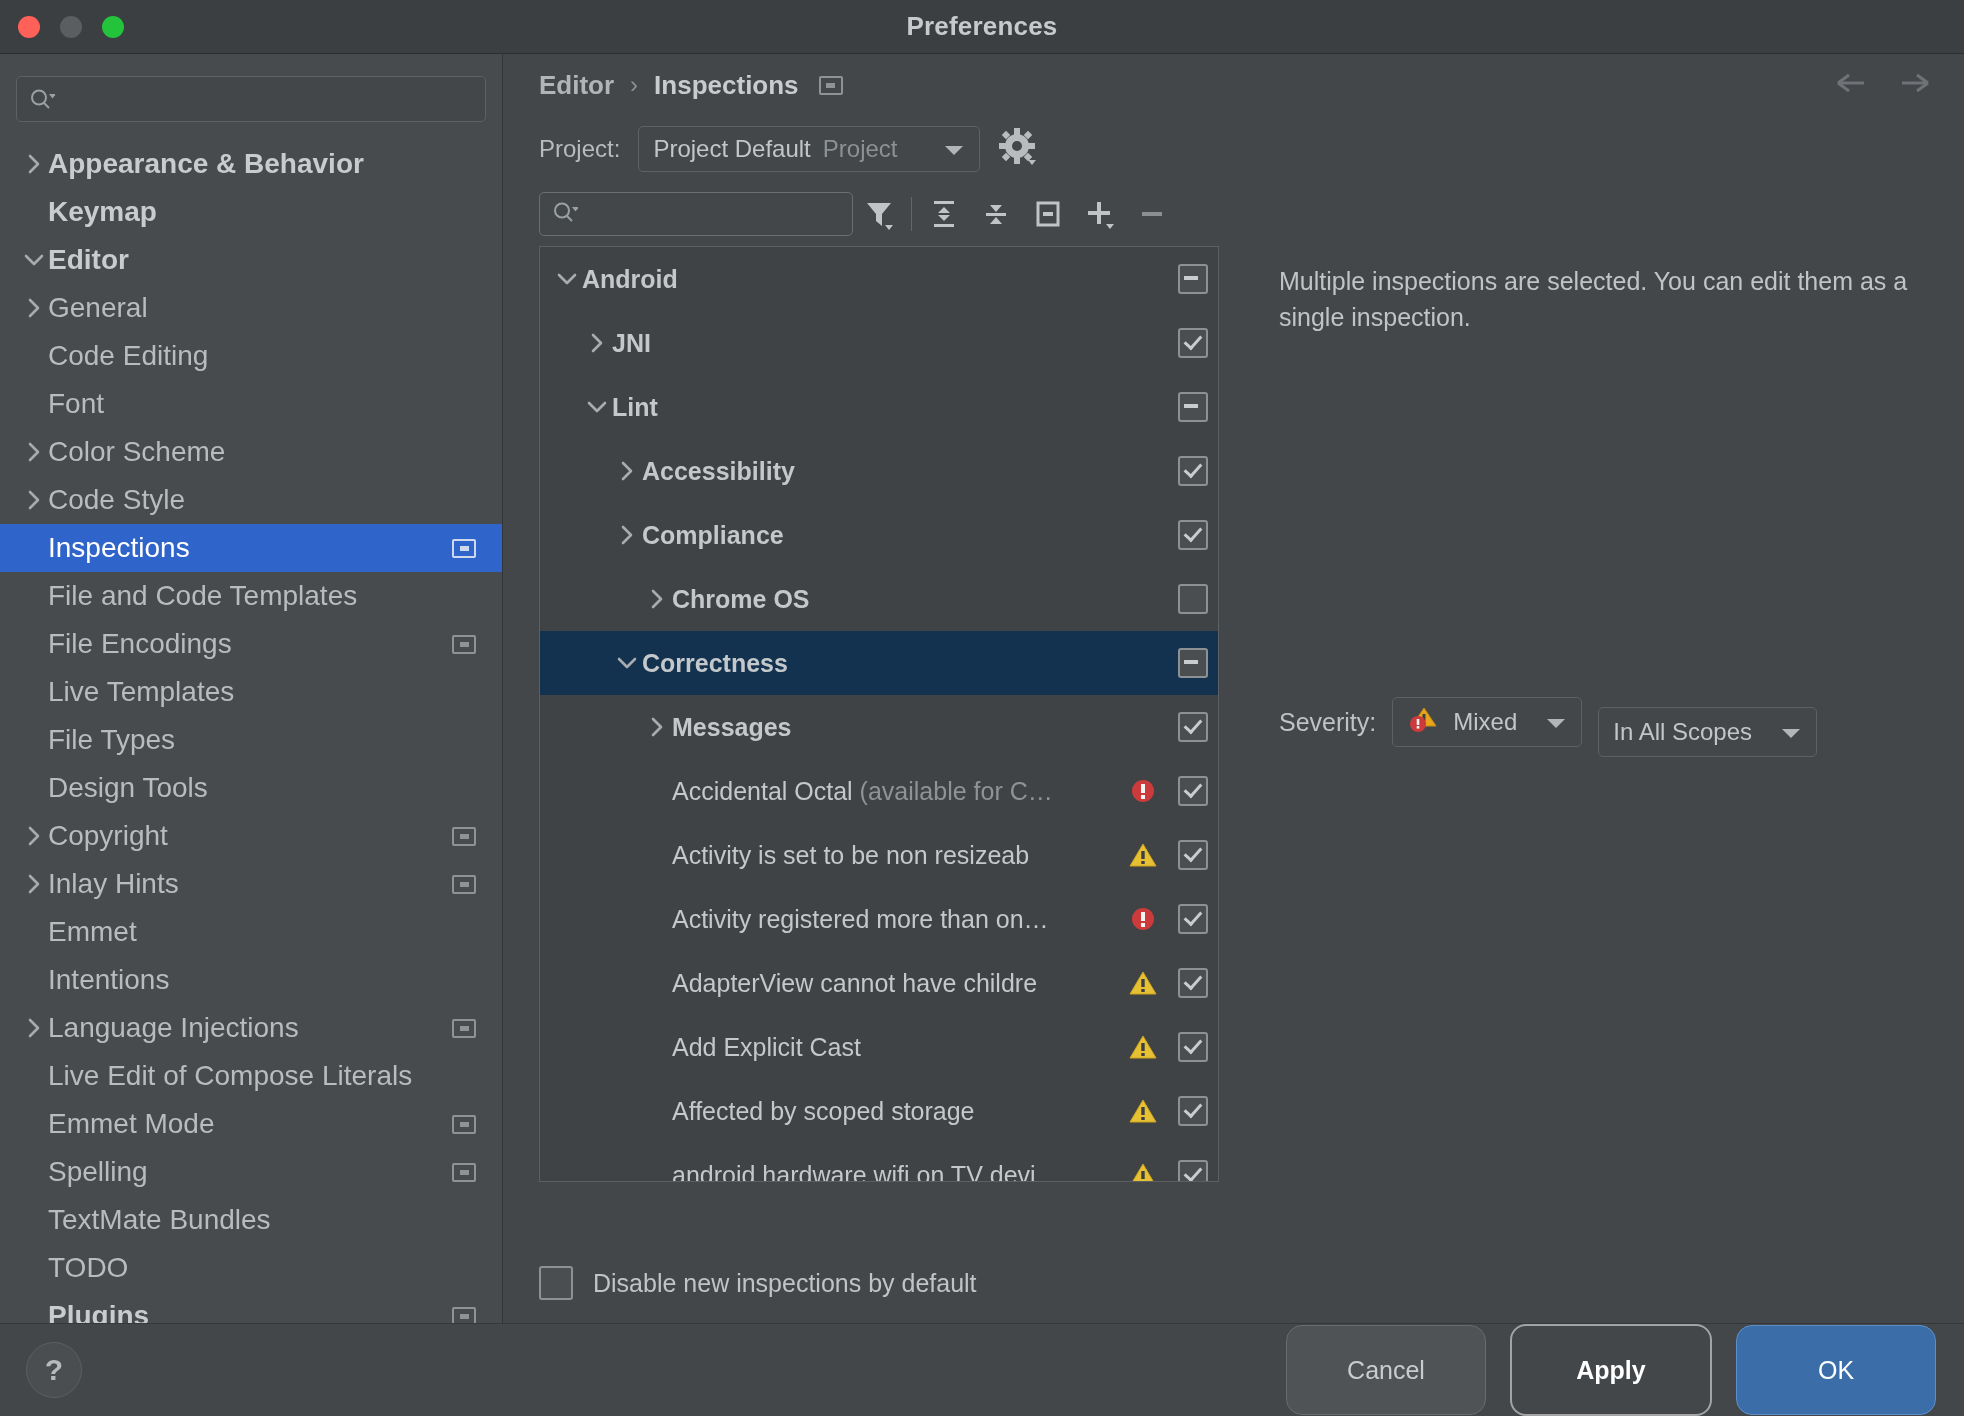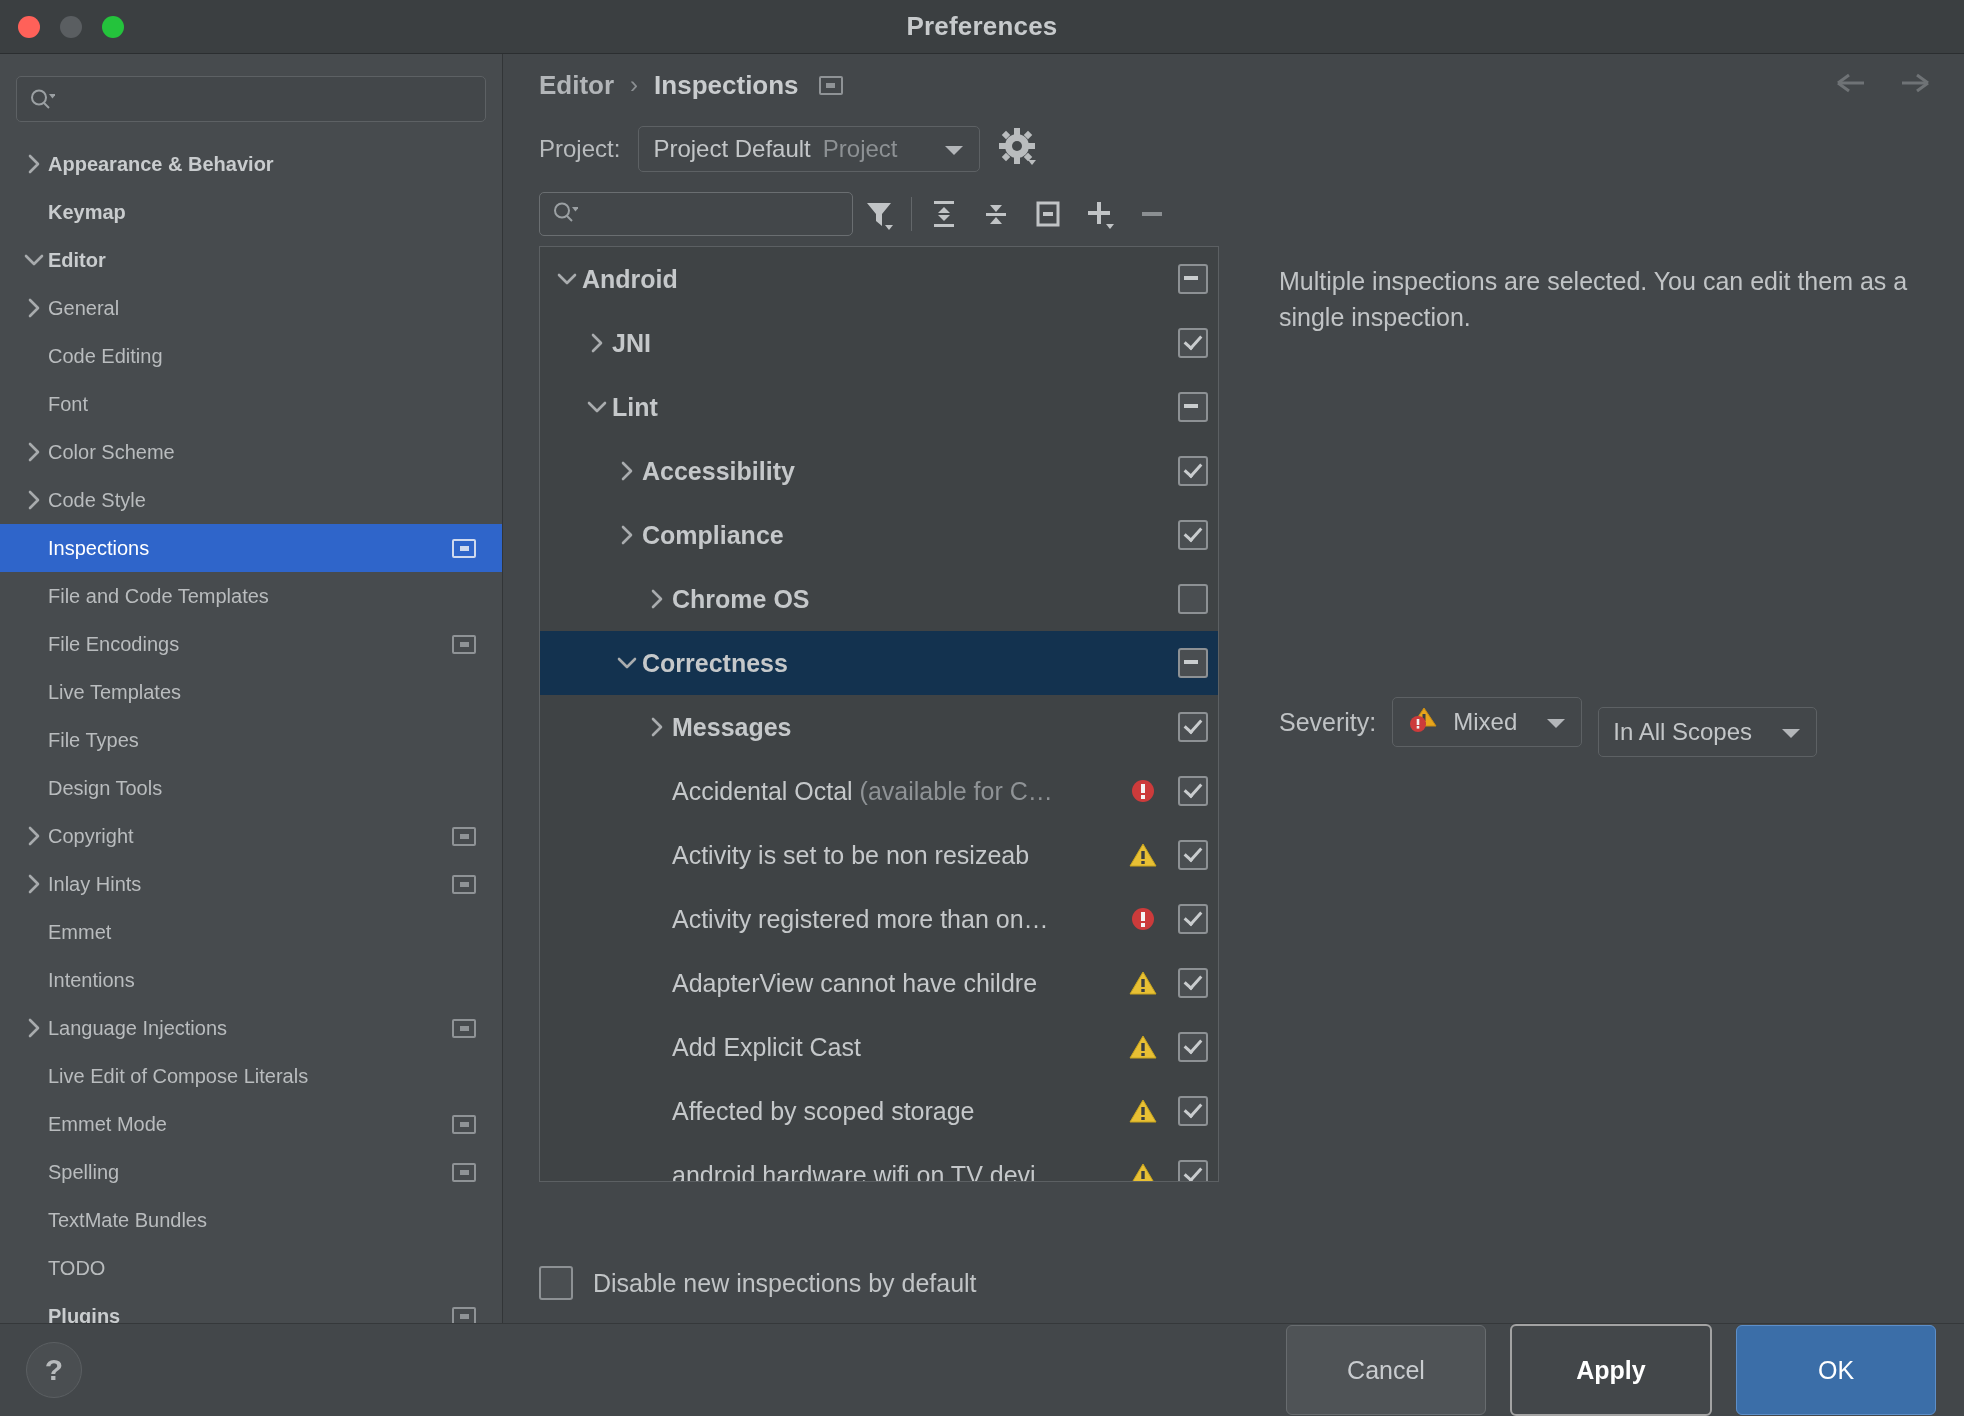--- a/index.html
+++ b/index.html
@@ -55,21 +55,21 @@
   .side-search {
     height: 44px; border: 1px solid #5d6164;
     border-radius: 5px; background: #43474a;
     display: flex; align-items: center; padding: 0 12px;
   }
   .magnifier { display: flex; align-items: center; }
   .side-tree { flex: 1 1 auto; overflow: hidden; padding-top: 4px; }
   .sitem {
     height: 48px; display: flex; align-items: center;
     padding-left: 22px; padding-right: 26px;
-    color: #b9bcbe; font-size: 20px; position: relative;
+    color: #b9bcbe; font-size: 28px; position: relative;
     white-space: nowrap;
   }
   .sitem.bold { font-weight: bold; color: #c9ccce; }
   .sitem.selected { background: #2f65ca; color: #ffffff; }
   .sitem.selected .badge-box { border-color: #cfd9ee; }
   .sitem.selected .badge-box i { background: #cfd9ee; }
   .arrow {
     width: 26px; flex: 0 0 26px;
     display: inline-flex; align-items: center; justify-content: flex-start;
     color: #a8abad;
@@ -200,21 +200,21 @@
     padding: 0 28px 0 26px; gap: 0;
   }
   .help-btn {
     width: 54px; height: 54px; border-radius: 50%;
     border: 1px solid #5b5f62; background: #4a4e51;
     display: flex; align-items: center; justify-content: center;
     color: #b7babc; font-size: 30px; font-weight: bold;
   }
   .fbtns { margin-left: auto; display: flex; gap: 24px; align-items: center; }
   .btn {
-    height: 54px; min-width: 146px; border-radius: 6px;
+    height: 54px; min-width: 146px; border-radius: 16px;
     display: flex; align-items: center; justify-content: center;
     font-size: 25px; padding: 17px 26px;
   }
   .btn.cancel { background: #4f5356; border: 1px solid #686c6f; color: #c9cccf; }
   .btn.apply { background: #43474a; border: 2px solid #a3a3a3; color: #ffffff; font-weight: bold; }
   .btn.ok { background: #3b6ea8; border: 1px solid #5d8fc9; color: #ffffff; }
 </style>
 </head>
 <body>
 

